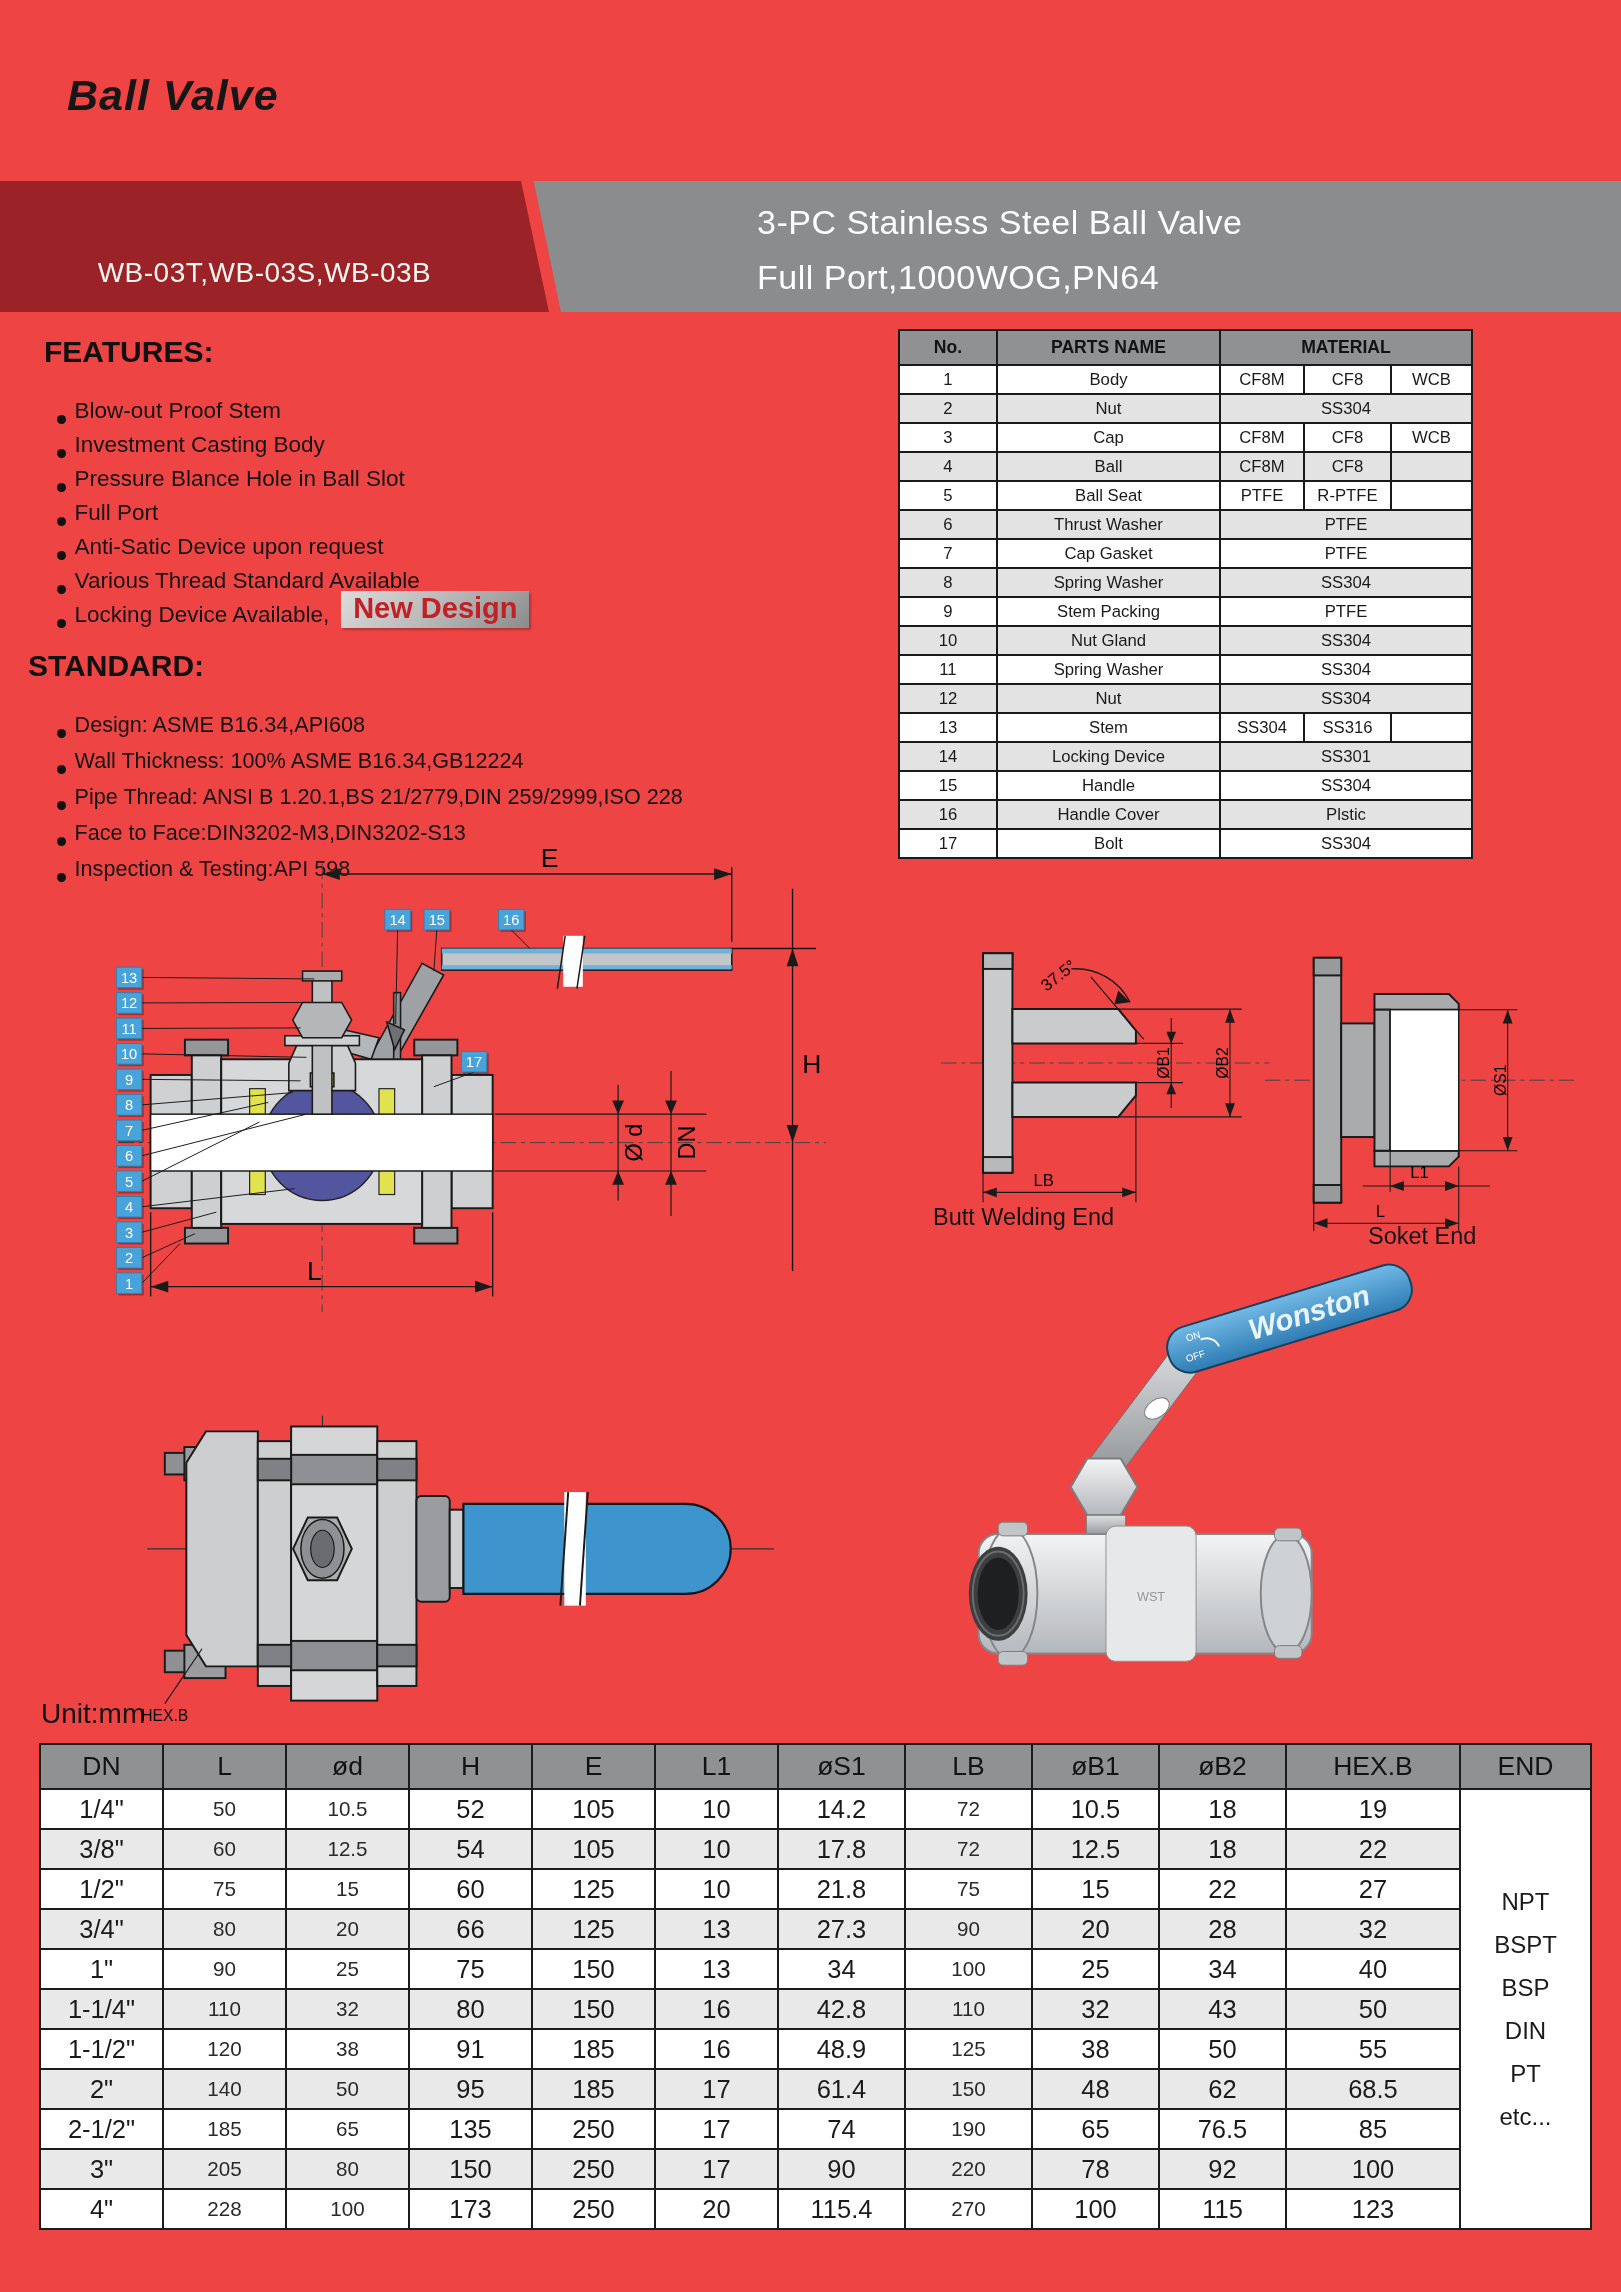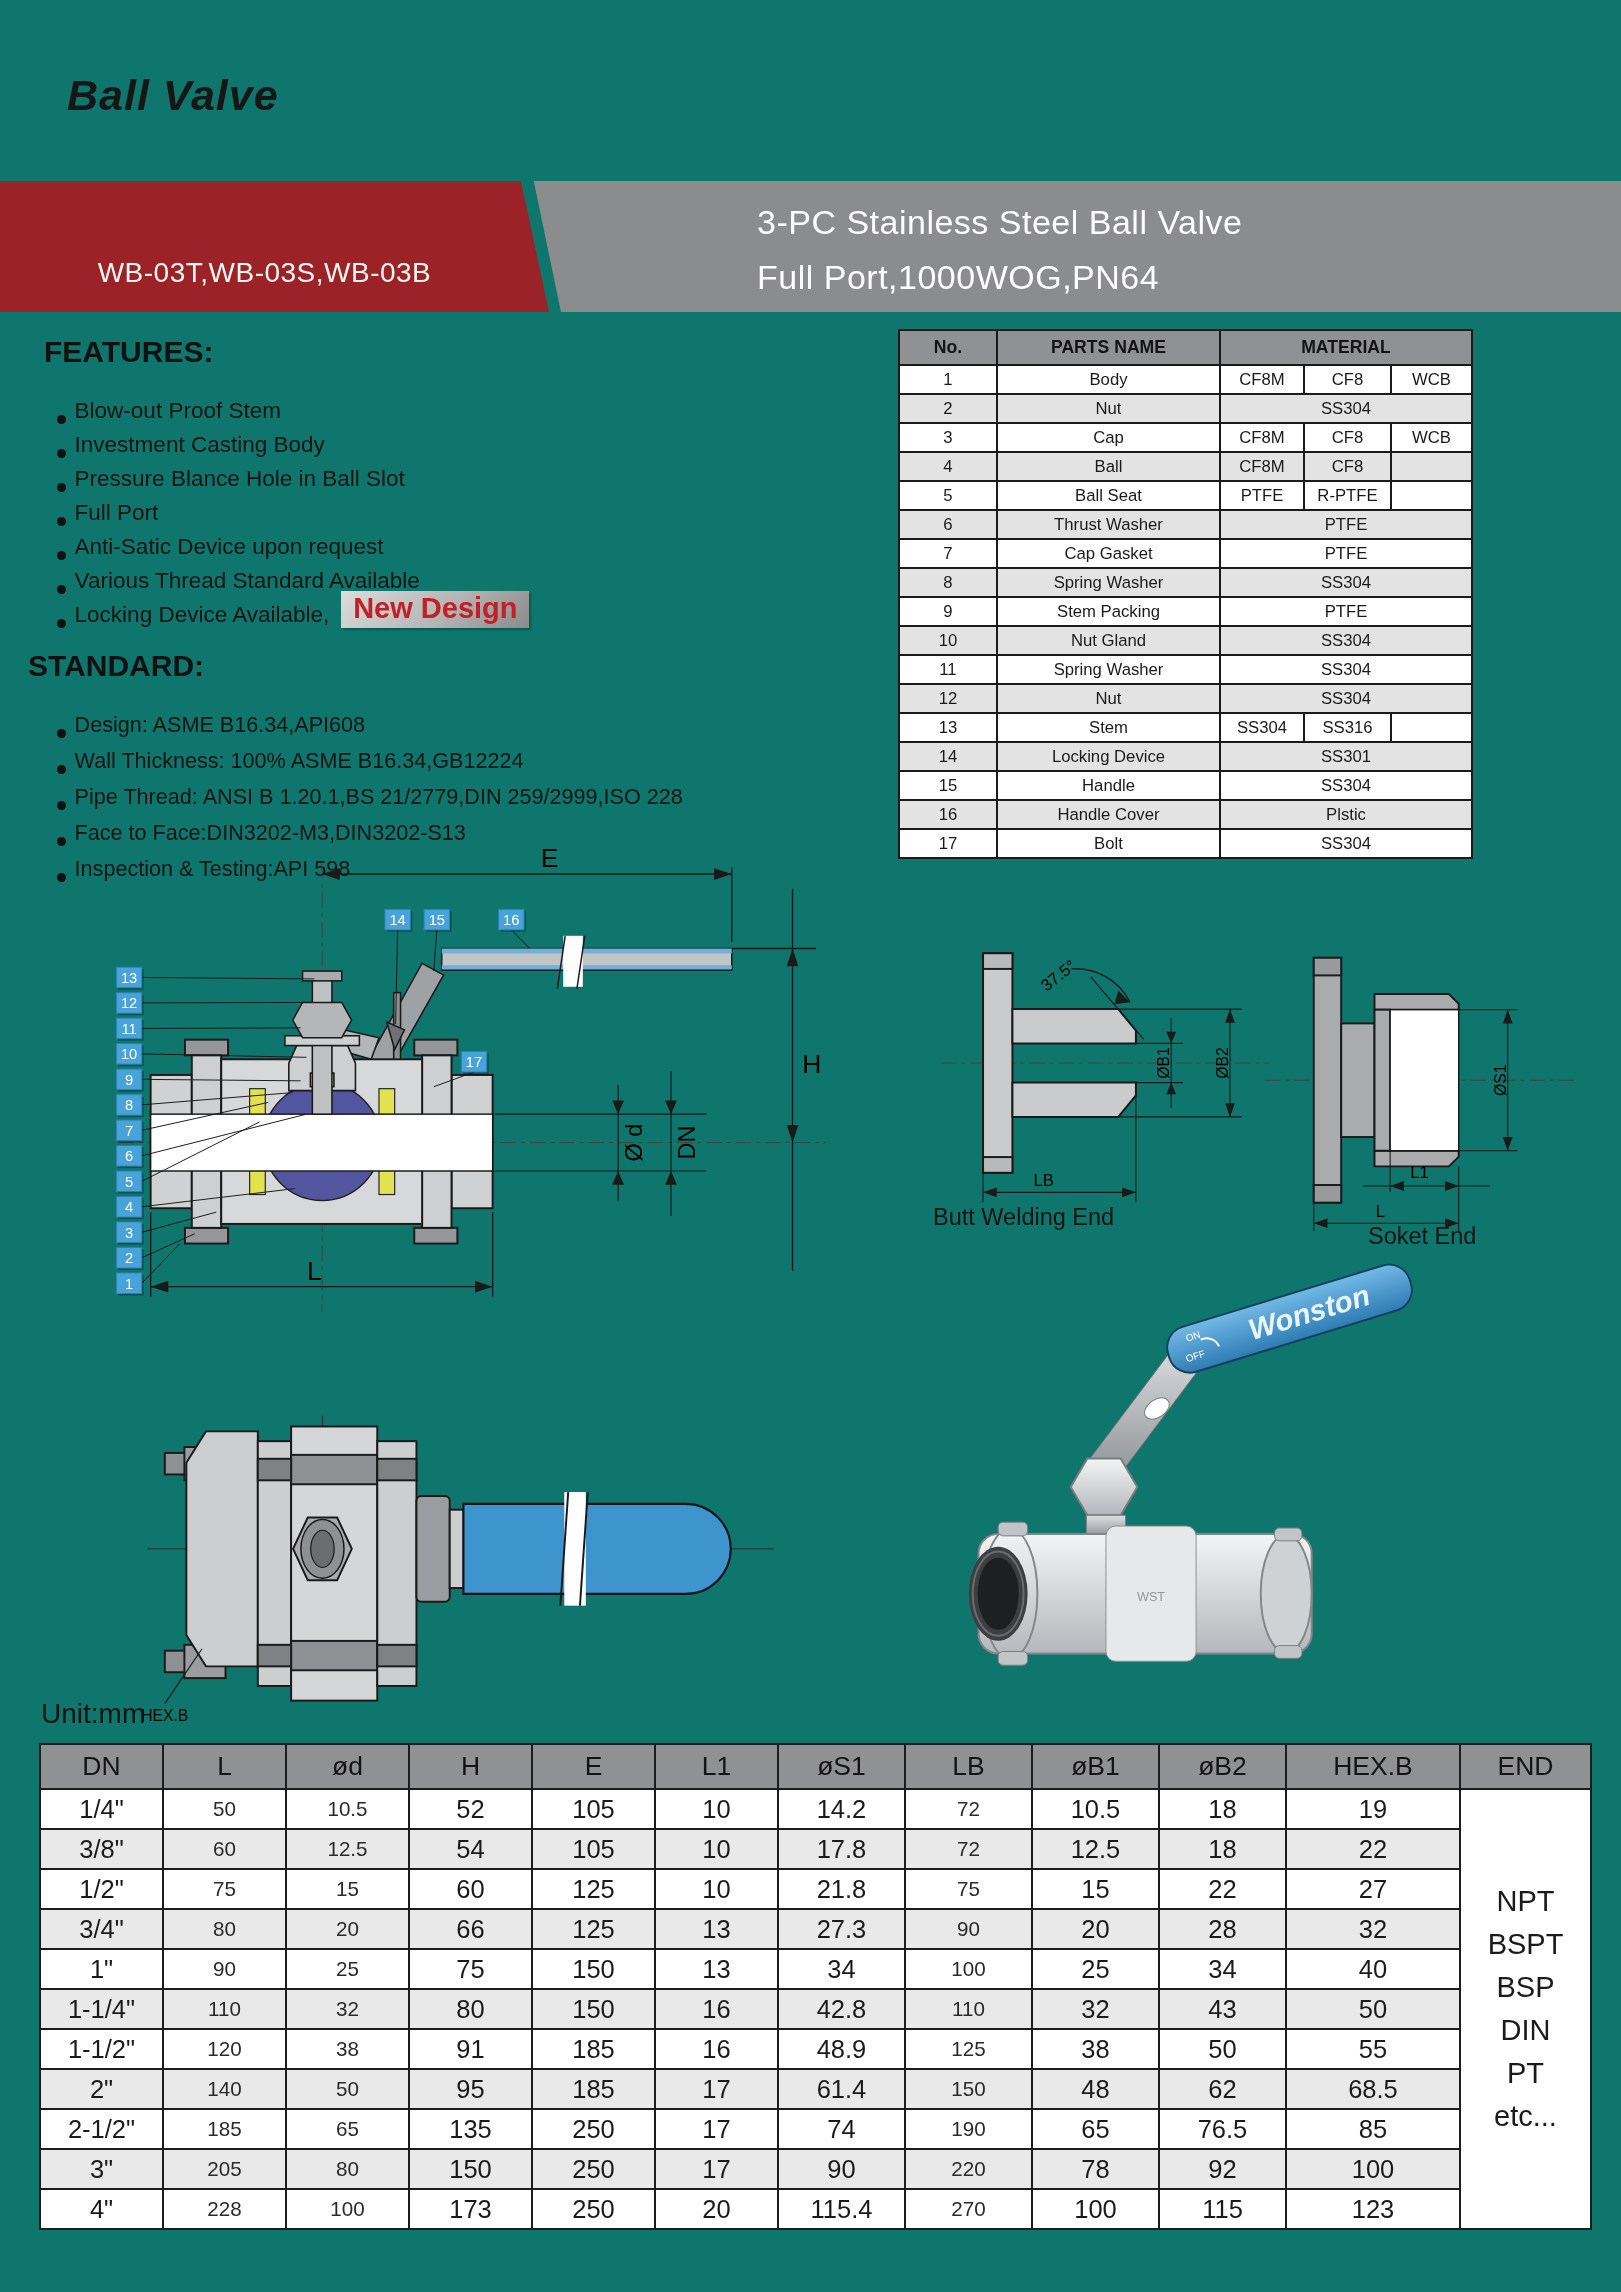--- a/index.html
+++ b/index.html
@@ -1,17 +1,17 @@
 <!DOCTYPE html>
 <html><head>
 <meta charset="utf-8">
 <style>
   * { margin:0; padding:0; box-sizing:border-box; }
   body { background:#ffffff; font-family:"Liberation Sans", sans-serif; color:#1a1a1a; }
-  .page { position:relative; width:1621px; height:2293px; background:#0f766e; overflow:hidden; }
+  .page { position:relative; width:1621px; height:2293px; background:#ef4444; overflow:hidden; }
 
   
   .doc-title { position:absolute; left:67px; top:71px; font-size:43px; font-weight:bold; font-style:italic; letter-spacing:1px; color:#161616; }
 
   
   .band { position:absolute; left:0; top:181px; width:1621px; height:131px; }
   .band-red { position:absolute; left:0; top:0; width:549px; height:131px; background:#9b2327;
               clip-path:polygon(0 0, 521px 0, 549px 131px, 0 131px); }
   .band-red-text { position:absolute; left:39px; top:76px; width:451px; text-align:center;
                    color:#fbf6f0; font-size:28px; letter-spacing:0.5px; }
@@ -43,21 +43,21 @@
 
   
   .unit-label { position:absolute; left:41px; top:1698px; font-size:28px; color:#141414; }
   .dim-table { position:absolute; left:39px; top:1743px; width:1551px; border-collapse:collapse; table-layout:fixed; }
   .dim-table th, .dim-table td { border:2px solid #1c1c1c; text-align:center; overflow:hidden; }
   .dim-table th { background:#8f9193; font-size:26.5px; font-weight:normal; height:45px; color:#131313; }
   .dim-table td { height:40px; font-size:25.5px; background:#ffffff; }
   .dim-table tr.alt td { background:#e9e9e9; }
   .dim-table td.c-dn { font-size:25.5px; }
   .dim-table td.c-sm { font-size:20.6px; color:#2a2a2a; }
-  .dim-table td.c-end { background:#ffffff !important; font-size:29px; line-height:43px; vertical-align:middle; }
+  .dim-table td.c-end { background:#ffffff !important; font-size:24px; line-height:43px; vertical-align:middle; }
 
   svg text { font-family:"Liberation Sans", sans-serif; }
 </style>
 </head>
 <body>
 
 <div class="page">
 
   <div class="doc-title">Ball Valve</div>
 

